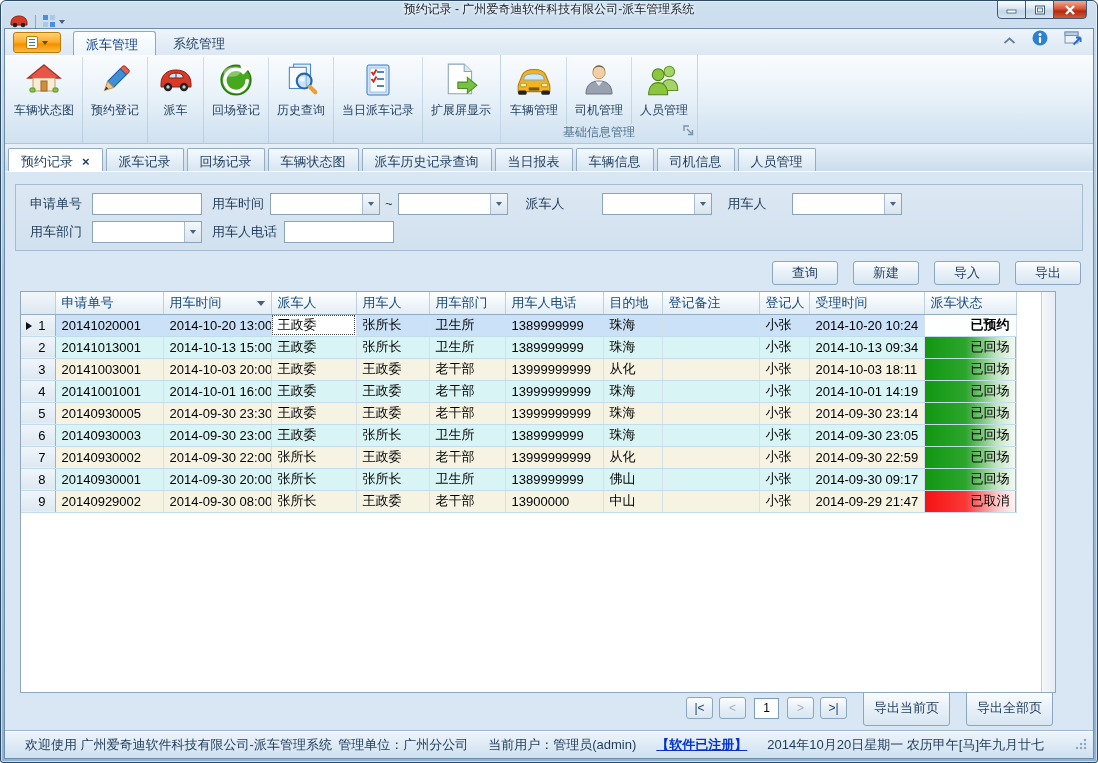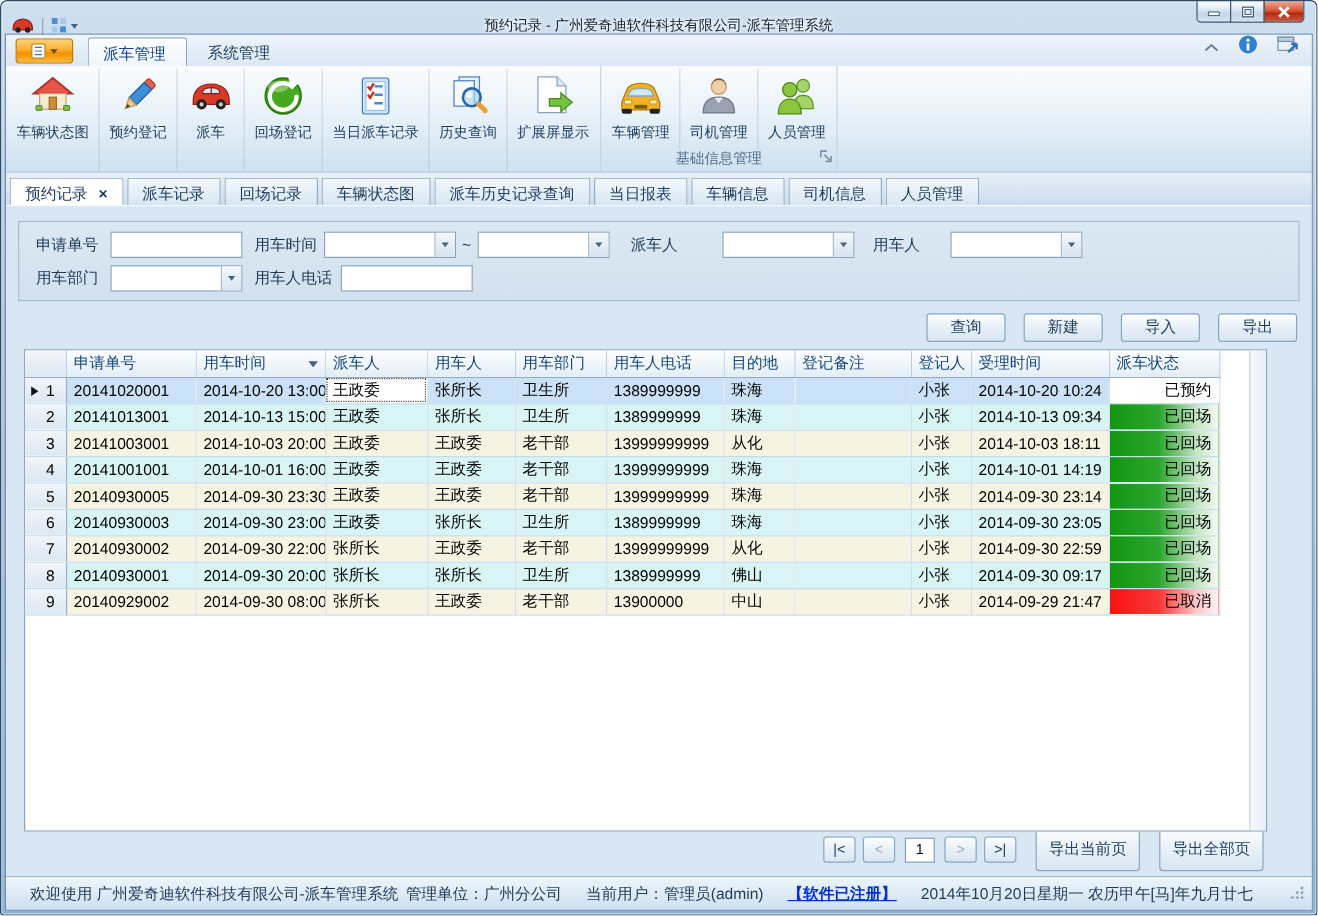--- a/index.html
+++ b/index.html
@@ -4,21 +4,21 @@
 <style>
   * { box-sizing: border-box; margin: 0; padding: 0; }
   html,body { width:1098px; height:763px; overflow:hidden; background:#fff;
               font-family:"Liberation Sans","DejaVu Sans",sans-serif; }
   .window { position:relative; width:1098px; height:763px;
     border:1px solid #2c4a66; border-radius:6px 6px 3px 3px;
     background:linear-gradient(180deg,#cfe0f0,#a9c5de 35%,#8fb2d2);
     box-shadow:inset 0 0 0 1px rgba(255,255,255,.55); overflow:hidden; }
 
   
-  .titlebar { height:41px; position:relative; display:flex; align-items:center; }
+  .titlebar { height:41px; position:relative; display:flex; }
   .tb-left { display:flex; align-items:center; gap:7px; padding-left:9px; z-index:2; }
   .tb-sep { width:1px; height:14px; background:rgba(70,95,120,.45); }
   .tb-btn { display:flex; align-items:center; gap:3px; cursor:default; }
   .title { position:absolute; left:0; right:0; text-align:center; font-size:12px;
            color:#14202c; text-shadow:0 0 4px #fff,0 0 4px #fff; }
   .win-btns { position:absolute; top:-1px; right:10px; display:flex; z-index:5; }
   .win-btn { width:29px; height:19px; border:1px solid #3e5a75; margin-left:-1px;
     background:linear-gradient(#fbfdfe,#dde9f4 40%,#c3d7e8 60%,#d5e4f1);
     display:flex; align-items:center; justify-content:center; }
   .win-btn:first-child { border-radius:0 0 0 4px; }
@@ -101,21 +101,21 @@
   tbody tr:nth-child(odd) td { background:#f6f3e3; }
   tbody tr:nth-child(even) td { background:#d8f4f4; }
   tbody tr.selected td { background:#cbe1f7; }
   tbody tr td.sel { background:linear-gradient(#f0f5fa,#dde8f1); border-right:1px solid #9ab2c8;
     text-align:right; position:relative; padding-right:9px; }
   .row-arrow { position:absolute; left:5px; top:7px; width:0; height:0;
     border-left:6px solid #111; border-top:4px solid transparent; border-bottom:4px solid transparent; }
   td.status { text-align:right; }
   tbody tr td.status-returned { background:linear-gradient(90deg,#119711 0%,#2ca52c 45%,rgba(44,165,44,.28) 80%,rgba(44,165,44,.05) 100%); }
   tbody tr td.status-cancelled { background:linear-gradient(90deg,#f51212 0%,#fb3737 45%,rgba(251,55,55,.28) 80%,rgba(251,55,55,.05) 100%);padding-left:46px; }
-  tbody tr td.status-reserved { background:linear-gradient(90deg,#ffffff,#fbfdfe); }
+  tbody tr td.status-reserved { background:linear-gradient(90deg,#ffffff,#fbfdfe);font-weight:bold; }
   tbody tr.selected td.focus-cell { background:#fff; outline:1px dotted #444; outline-offset:-2px; }
   .sort-arrow { position:absolute; right:6px; top:9px; width:0; height:0;
     border:4px solid transparent; border-top:5px solid #41618a; }
   .v-scroll { position:absolute; top:0; right:0; bottom:0; width:14px;
     background:linear-gradient(90deg,#f4f7fa,#e6edf4); border-left:1px solid #c0d0e0; }
 
   .grid-footer { height:36px; display:flex; align-items:center; padding:0 30px 6px 27px;
     font-size:13px; color:#1e3a58; }
   .page-controls { margin-left:auto; display:flex; gap:6px; align-items:center; }
   .pg-btn { width:27px; min-width:27px; padding:0; height:22px; font-size:12px; }
@@ -259,43 +259,43 @@
                   <circle cx="17" cy="17" r="14" fill="#46a81e" stroke="#2a7a10" stroke-width="1.5"></circle>
                   <ellipse cx="13" cy="9.5" rx="8" ry="4.5" fill="rgba(255,255,255,.35)"></ellipse>
                   <path d="M24 9.5 A10.5 10.5 0 1 0 27.5 17.5" stroke="#fff" stroke-width="3.4" fill="none" stroke-linecap="round"></path>
                   <polygon points="21,2.5 30.5,5.5 23.5,12" fill="#fff"></polygon>
                 </svg>
               </span>
               <span class="lbl">回场登记</span>
             </div>
             <div class="ribbon-btn">
               <span class="icon-slot">
+                <svg width="36" height="36" viewBox="0 0 34 34">
+                  <rect x="10" y="2" width="16" height="20" fill="#eaf3fb" stroke="#4a86c8"></rect>
+                  <rect x="6" y="5" width="16" height="20" fill="#f8fbfe" stroke="#4a86c8"></rect>
+                  <circle cx="20" cy="18" r="7" fill="rgba(170,214,248,.65)" stroke="#2a66aa" stroke-width="2"></circle>
+                  <circle cx="18" cy="16" r="2.5" fill="rgba(255,255,255,.8)"></circle>
+                  <line x1="25.5" y1="23.5" x2="30.5" y2="28.5" stroke="#e8a03c" stroke-width="4" stroke-linecap="round"></line>
+                </svg>
+              </span>
+              <span class="lbl">历史查询</span>
+            </div>
+            <div class="ribbon-btn">
+              <span class="icon-slot">
                 <svg width="34" height="36" viewBox="0 0 34 34">
                   <rect x="6" y="2" width="22" height="30" rx="2" fill="#cfe4f8" stroke="#3a78c2"></rect>
                   <rect x="9" y="5" width="16" height="24" fill="#fff" stroke="#9cc0e8"></rect>
                   <line x1="16" y1="9" x2="23" y2="9" stroke="#4a86c8" stroke-width="2"></line>
                   <line x1="16" y1="16" x2="23" y2="16" stroke="#4a86c8" stroke-width="2"></line>
                   <line x1="16" y1="23" x2="23" y2="23" stroke="#4a86c8" stroke-width="2"></line>
                   <path d="M10.5 9 l2 2.5 l3 -5" stroke="#d42a1a" stroke-width="2" fill="none"></path>
                   <path d="M10.5 16 l2 2.5 l3 -5" stroke="#d42a1a" stroke-width="2" fill="none"></path>
                 </svg>
               </span>
               <span class="lbl">当日派车记录</span>
-            </div>
-            <div class="ribbon-btn">
-              <span class="icon-slot">
-                <svg width="36" height="36" viewBox="0 0 34 34">
-                  <rect x="10" y="2" width="16" height="20" fill="#eaf3fb" stroke="#4a86c8"></rect>
-                  <rect x="6" y="5" width="16" height="20" fill="#f8fbfe" stroke="#4a86c8"></rect>
-                  <circle cx="20" cy="18" r="7" fill="rgba(170,214,248,.65)" stroke="#2a66aa" stroke-width="2"></circle>
-                  <circle cx="18" cy="16" r="2.5" fill="rgba(255,255,255,.8)"></circle>
-                  <line x1="25.5" y1="23.5" x2="30.5" y2="28.5" stroke="#e8a03c" stroke-width="4" stroke-linecap="round"></line>
-                </svg>
-              </span>
-              <span class="lbl">历史查询</span>
             </div>
             <div class="ribbon-btn">
               <span class="icon-slot">
                 <svg width="36" height="36" viewBox="0 0 34 34">
                   <path d="M5 2 h15 l7 7 v21 h-22 z" fill="#fff" stroke="#8aa4bc"></path>
                   <path d="M20 2 v7 h7" fill="#d8e8f4" stroke="#8aa4bc"></path>
                   <polygon points="14,19 23,19 23,14.5 32,22 23,29.5 23,25 14,25" fill="#76c043" stroke="#4a8f1e"></polygon>
                 </svg>
               </span>
               <span class="lbl">扩展屏显示</span>

